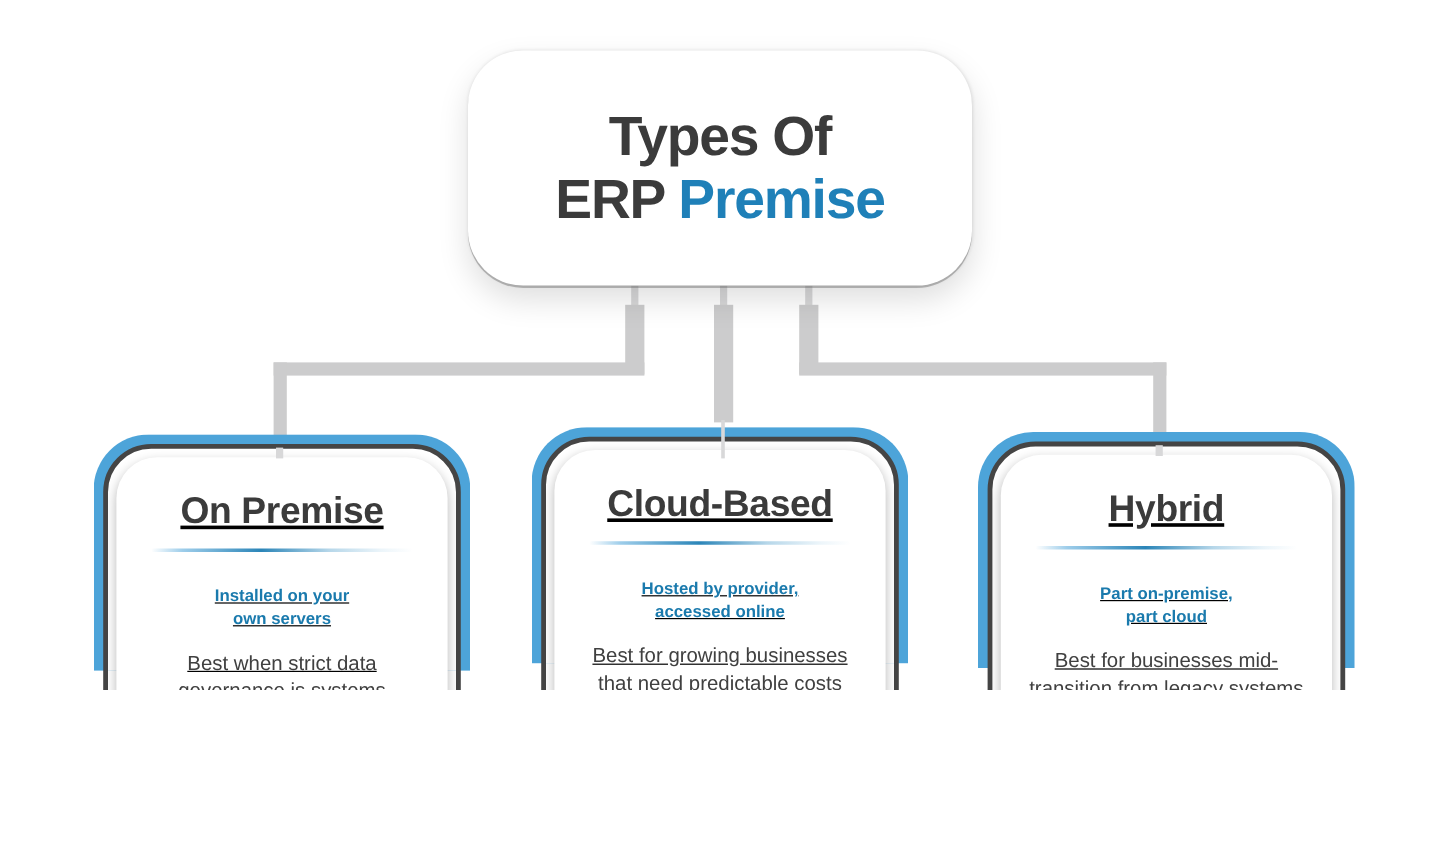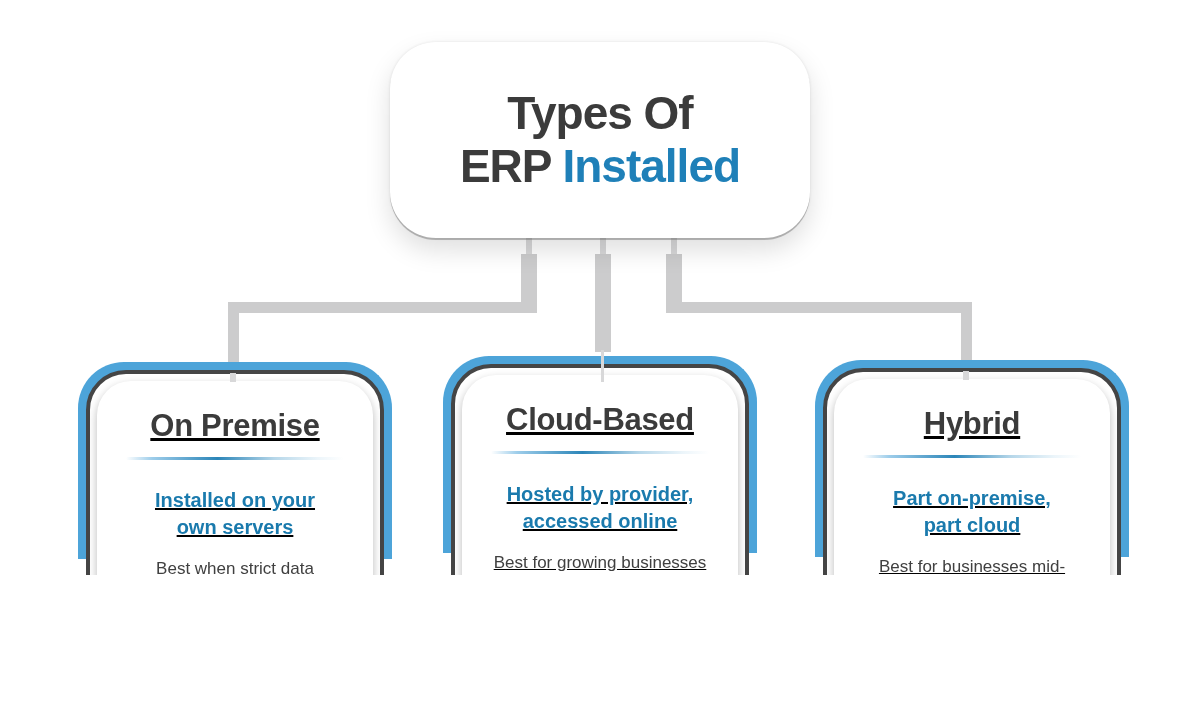--- a/index.html
+++ b/index.html
@@ -64,36 +64,36 @@
     margin-top:13px;width:218px;height:3px;border-radius:2px;
     background:linear-gradient(90deg,
       rgba(77,164,217,0) 0%,
       rgba(77,164,217,.55) 12%,
       #2b85b8 42%,
       rgba(110,175,212,.5) 68%,
       rgba(150,200,228,.18) 88%,
       rgba(255,255,255,0) 100%);
   }
   .card-subtitle{
-    margin-top:27px;font-size:20px;font-weight:600;line-height:1.32;
+    margin-top:27px;font-size:14px;font-weight:600;line-height:1.32;
     color:var(--text-blue);white-space:pre-line;
   }
   .card-desc{
     margin-top:18px;font-size:17px;font-weight:500;line-height:1.34;
     color:var(--desc-gray);white-space:pre-line;
   }
 </style>
 </head>
 <body>
 
 <div class="canvas">
 
   <div class="title-card">
     <div class="title-line">Types Of</div>
-    <div class="title-line"><span>ERP </span><span class="title-accent">Installed</span></div>
+    <div class="title-line"><span>ERP </span><span class="title-accent">Premise</span></div>
   </div>
 
   <div class="connector connector-thin" style="left:526px;top:238px;width:6px;height:18px;"></div>
   <div class="connector connector-thin" style="left:600px;top:238px;width:6px;height:18px;"></div>
   <div class="connector connector-thin" style="left:671px;top:238px;width:6px;height:18px;"></div>
 
   <div class="connector" style="left:521px;top:254px;width:16px;height:58px;"></div>
   <div class="connector" style="left:595px;top:254px;width:16px;height:98px;"></div>
   <div class="connector" style="left:666px;top:254px;width:16px;height:58px;"></div>
 

